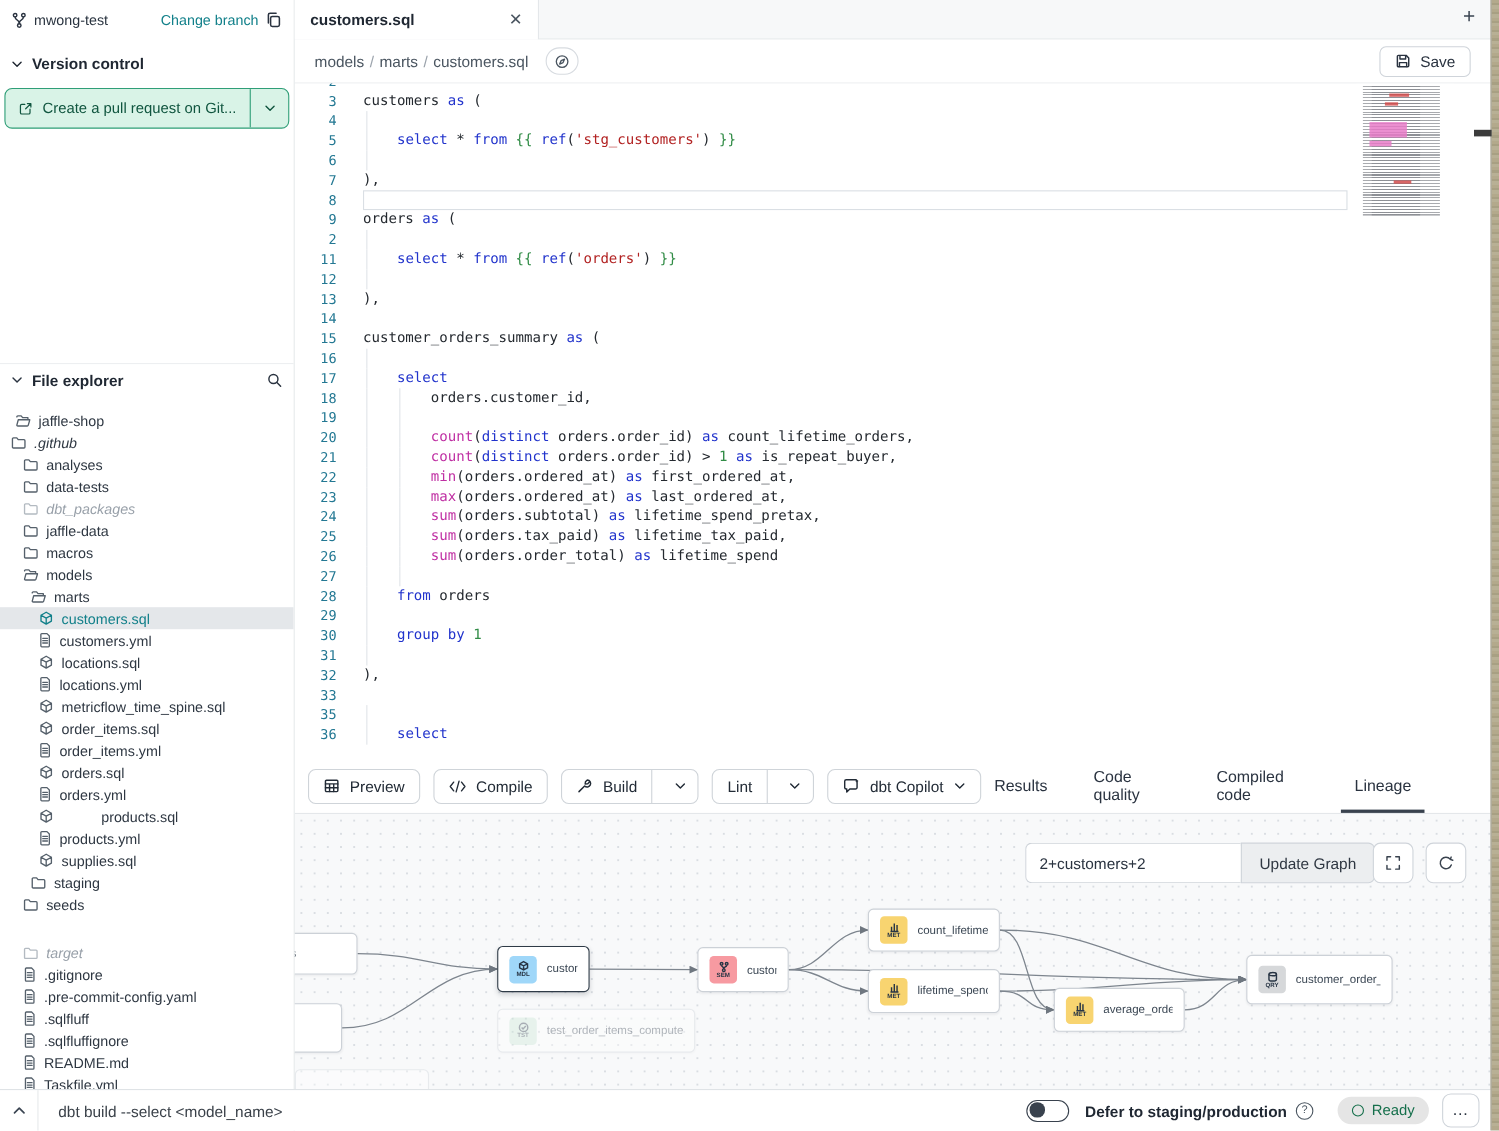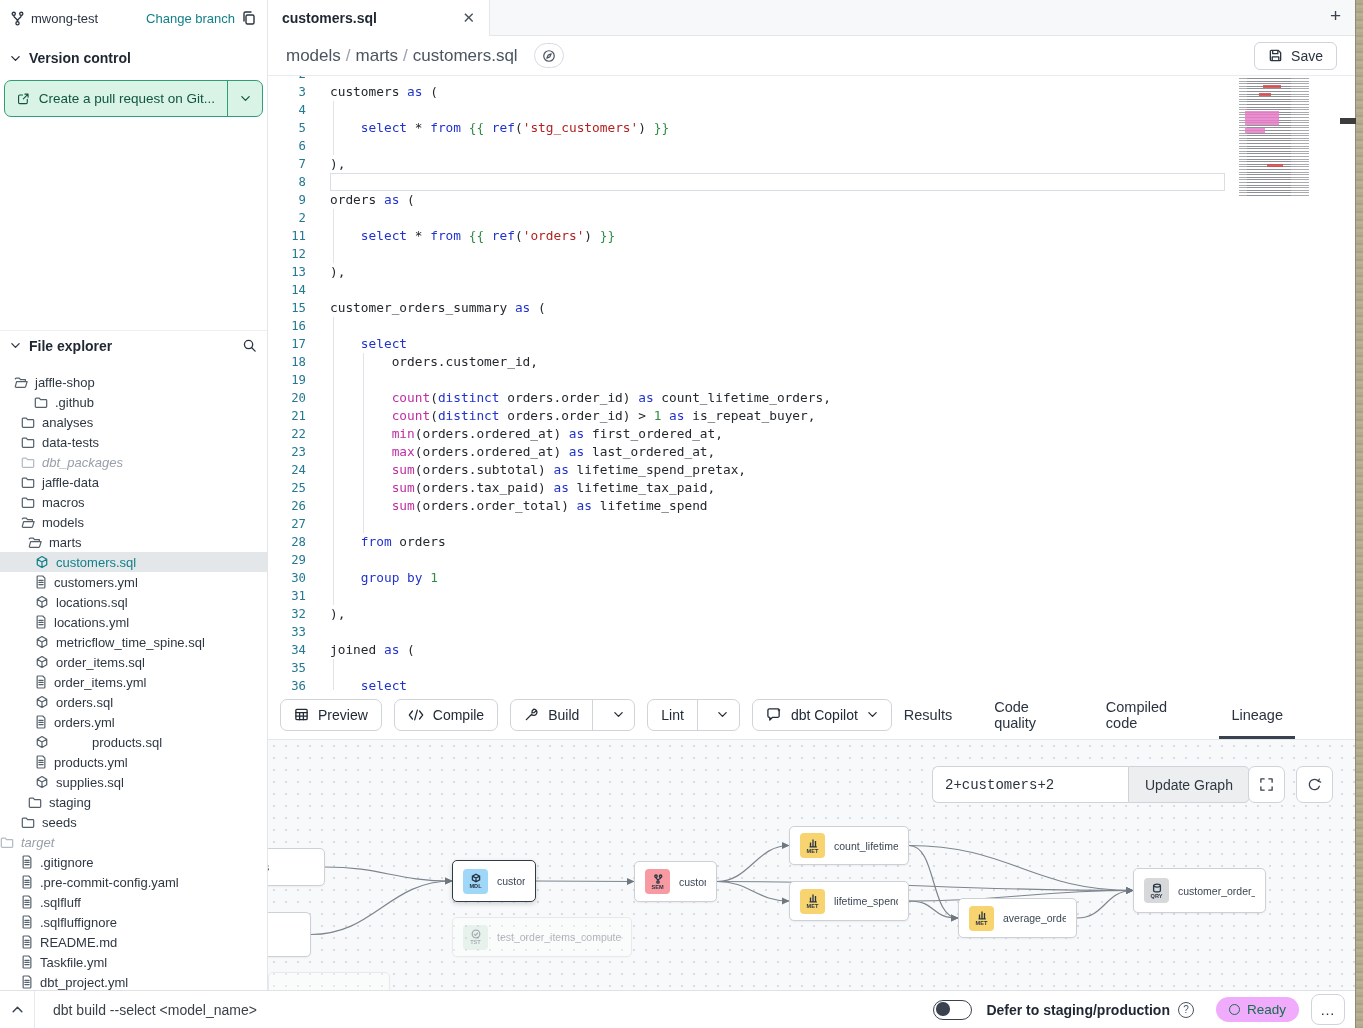--- a/index.html
+++ b/index.html
@@ -36,21 +36,21 @@
 
   
   .tabbar { position:absolute; left:268px; top:0; width:1087px; height:36px; background:#f7f8f9; border-bottom:1px solid #e4e7ea; }
   .tab { position:absolute; left:0; top:0; width:222px; height:36px; background:#fff; border-right:1px solid #e4e7ea; display:flex; align-items:center; padding:0 14px; gap:10px; }
   .tab .ttl { font-size:14px; font-weight:bold; color:#1f2732; flex:1; }
   .tab .x { font-size:15px; color:#4a5560; cursor:pointer; }
   .plus { position:absolute; right:14px; top:5px; font-size:19px; color:#3b4552; cursor:pointer; }
 
   
   .crumbrow { position:absolute; left:268px; top:36px; width:1087px; height:40px; background:#fff; border-bottom:1px solid #e9ebee; display:flex; align-items:center; padding:0 18px; gap:6px; }
-  .crumb { font-size:17px; color:#4a5560; }
+  .crumb { font-size:14px; color:#4a5560; }
   .crumb .sep { color:#9aa2ab; margin:0 5px; }
   .doc-pill { margin-left:10px; width:30px; height:25px; border:1px solid #d7dbe0; border-radius:13px; display:flex; align-items:center; justify-content:center; color:#4a5560; cursor:pointer; }
   .crumbrow .spacer { flex:1; }
   .save-btn { height:28px; border:1px solid #cfd4da; border-radius:6px; background:#fff; display:flex; align-items:center; gap:8px; padding:0 13px; font-size:14px; color:#2a3340; cursor:pointer; }
 
   
   .editor { position:absolute; left:268px; top:76px; width:1087px; height:614px; background:#fff; overflow:hidden; font-family:"DejaVu Sans Mono", monospace; }
   .codewrap { position:absolute; left:0; top:-11px; width:100%; }
   .crow { position:relative; height:18px; line-height:18px; white-space:pre; font-size:12.8px; }
   .crow .ln { position:absolute; left:0; top:0; width:38px; text-align:right; color:#237893; font-size:12.3px; }
@@ -72,21 +72,21 @@
   .btn.split .bmain { display:flex; align-items:center; gap:9px; padding:0 13px; height:100%; border-right:1px solid #cfd4d9; }
   .btn.split .bcaret { width:32px; height:100%; display:flex; align-items:center; justify-content:center; }
   .rtabs { margin-left:auto; display:flex; align-items:center; gap:42px; padding-right:60px; height:100%; }
   .rtab { font-size:14.5px; color:#2a3340; height:100%; display:flex; align-items:center; position:relative; cursor:pointer; }
   .rtab.active::after { content:""; position:absolute; left:-12px; right:-12px; bottom:0; height:3px; background:#39424e; }
 
   
   .lineage { position:absolute; left:268px; top:740px; width:1087px; height:250px; background:#f8f9fa; overflow:hidden;
     background-image:radial-gradient(#d9dde2 1px, transparent 1.2px); background-size:12px 12px; }
   .lg-controls { position:absolute; left:664px; top:26px; display:flex; align-items:stretch; height:37px; z-index:5; }
-  .lg-input { width:196px; border:1px solid #cfd4da; border-right:none; border-radius:6px 0 0 6px; background:#fff; font-size:14px; color:#2a3340; padding:0 12px; font-family:Liberation Mono, monospace; }
+  .lg-input { width:196px; border:1px solid #cfd4da; border-right:none; border-radius:6px 0 0 6px; background:#fff; font-size:14px; color:#2a3340; padding:0 12px; font-family:Liberation Sans, sans-serif; }
   .lg-update { border:1px solid #cfd4da; border-radius:0 6px 6px 0; background:#eceef0; font-size:14px; color:#2f3742; padding:0 16px; cursor:pointer; font-family:"Liberation Sans",sans-serif; }
   .sq-btn { position:absolute; top:26px; width:37px; height:37px; background:#fff; border:1px solid #cfd4da; border-radius:7px; display:flex; align-items:center; justify-content:center; color:#39424e; cursor:pointer; z-index:5; }
   #edges { position:absolute; left:0; top:0; width:1087px; height:250px; }
   .node { position:absolute; background:#fff; border:1px solid #ccd1d7; border-radius:5px; display:flex; align-items:center; gap:9px; padding:0 10px; box-shadow:0 1px 2px rgba(30,40,50,.06); cursor:pointer; }
   .node .nlabel { font-size:10.5px; color:#3b4754; white-space:nowrap; overflow:hidden; }
   .node.sel { border:1.6px solid #2f3b47; box-shadow:0 2px 5px rgba(30,40,50,.18); }
   .node.faded { opacity:.38; }
   .badge { width:25px; height:25px; border-radius:4px; display:flex; flex-direction:column; align-items:center; justify-content:center; flex:0 0 auto; }
   .badge .bt { font-size:5.6px; font-weight:bold; color:#273444; line-height:6px; }
   .badge svg { width:10px; height:10px; stroke:#273444; fill:none; stroke-width:1.3; }
@@ -94,21 +94,21 @@
   
   .statusbar { position:absolute; left:0; top:990px; width:1355px; height:38px; background:#fff; border-top:1px solid #dfe3e6; display:flex; align-items:center; z-index:50; }
   .sb-collapse { width:34px; display:flex; justify-content:center; color:#3b4552; cursor:pointer; }
   .sb-div { width:1px; height:38px; background:#e7eaec; }
   .cmd { font-size:14px; color:#3a4149; padding-left:18px; }
   .statusbar .spacer { flex:1; }
   .toggle { width:39px; height:20px; border:1.4px solid #39424e; border-radius:11px; position:relative; margin-right:14px; cursor:pointer; }
   .toggle .knob { position:absolute; left:2px; top:1.6px; width:13.5px; height:13.5px; border-radius:50%; background:#39424e; }
   .defer { font-size:14px; font-weight:bold; color:#1f2732; margin-right:8px; }
   .help { width:16px; height:16px; border:1.2px solid #4a5560; border-radius:50%; font-size:10px; color:#4a5560; display:flex; align-items:center; justify-content:center; margin-right:22px; cursor:pointer; }
-  .ready { height:25px; background:#f0abfc; border-radius:13px; display:flex; align-items:center; gap:7px; padding:0 13px; font-size:13.5px; color:#156f4b; margin-right:12px; }
+  .ready { height:25px; background:#e5e5e5; border-radius:13px; display:flex; align-items:center; gap:7px; padding:0 13px; font-size:13.5px; color:#156f4b; margin-right:12px; }
   .ready .dot { width:11px; height:11px; border:1.4px solid #156f4b; border-radius:50%; }
   .more-btn { width:34px; height:31px; border:1px solid #cfd4da; border-radius:8px; background:#fff; display:flex; align-items:center; justify-content:center; font-size:15px; color:#2a3340; letter-spacing:1px; margin-right:10px; cursor:pointer; }
 </style>
 </head>
 <body>
 
 <div class="app">
 
   <aside class="sidebar">
     <div class="sb-header">
@@ -164,21 +164,21 @@
 
     <div class="tree" id="file-tree">
         <div class="trow" style="padding-left: 14px;">
           <span class="ticon">
             <svg class="ic" width="14" height="13" viewBox="0 0 16 14">
               <path d="M1.5 3 A1 1 0 0 1 2.5 2 H6 L7.5 3.8 H13 V5.5 M1.5 11.5 L3 6 H15 L13.3 11.8 A1 1 0 0 1 12.3 12.5 H2.5 A1 1 0 0 1 1.5 11.5 Z"></path>
             </svg>
           </span>
           <span>jaffle-shop</span>
         </div>
-        <div class="trow" style="padding-left: 34px;">
+        <div class="trow" style="padding-left: 10px; font-style: italic;">
           <span class="ticon">
             <svg class="ic" width="14" height="13" viewBox="0 0 16 14">
               <path d="M1.5 3 A1 1 0 0 1 2.5 2 H6 L7.5 3.8 H13.5 A1 1 0 0 1 14.5 4.8 V11.5 A1 1 0 0 1 13.5 12.5 H2.5 A1 1 0 0 1 1.5 11.5 Z"></path>
             </svg>
           </span>
           <span>.github</span>
         </div>
         <div class="trow" style="padding-left: 21px;">
           <span class="ticon">
             <svg class="ic" width="14" height="13" viewBox="0 0 16 14">
@@ -340,21 +340,21 @@
           <span>staging</span>
         </div>
         <div class="trow" style="padding-left: 21px;">
           <span class="ticon">
             <svg class="ic" width="14" height="13" viewBox="0 0 16 14">
               <path d="M1.5 3 A1 1 0 0 1 2.5 2 H6 L7.5 3.8 H13.5 A1 1 0 0 1 14.5 4.8 V11.5 A1 1 0 0 1 13.5 12.5 H2.5 A1 1 0 0 1 1.5 11.5 Z"></path>
             </svg>
           </span>
           <span>seeds</span>
         </div>
-        <div class="trow dim" style="">
+        <div class="trow dim" style="padding-left: 21px; margin-top: 24px;">
           <span class="ticon">
             <svg class="ic" width="14" height="13" viewBox="0 0 16 14">
               <path d="M1.5 3 A1 1 0 0 1 2.5 2 H6 L7.5 3.8 H13.5 A1 1 0 0 1 14.5 4.8 V11.5 A1 1 0 0 1 13.5 12.5 H2.5 A1 1 0 0 1 1.5 11.5 Z"></path>
             </svg>
           </span>
           <span>target</span>
         </div>
         <div class="trow" style="padding-left: 21px;">
           <span class="ticon">
             <svg class="ic" width="12" height="14" viewBox="0 0 14 16">
@@ -469,21 +469,20 @@
         <div class="crow"><span class="ln">24</span><span class="gl" style="left: 65px;"></span><span class="gl" style="left: 95px;"></span><span class="code"><span class="tk-p">        </span><span class="tk-f">sum</span><span class="tk-p">(orders.subtotal) </span><span class="tk-k">as</span><span class="tk-p"> lifetime_spend_pretax,</span></span></div>
         <div class="crow"><span class="ln">25</span><span class="gl" style="left: 65px;"></span><span class="gl" style="left: 95px;"></span><span class="code"><span class="tk-p">        </span><span class="tk-f">sum</span><span class="tk-p">(orders.tax_paid) </span><span class="tk-k">as</span><span class="tk-p"> lifetime_tax_paid,</span></span></div>
         <div class="crow"><span class="ln">26</span><span class="gl" style="left: 65px;"></span><span class="gl" style="left: 95px;"></span><span class="code"><span class="tk-p">        </span><span class="tk-f">sum</span><span class="tk-p">(orders.order_total) </span><span class="tk-k">as</span><span class="tk-p"> lifetime_spend</span></span></div>
         <div class="crow"><span class="ln">27</span><span class="gl" style="left: 65px;"></span><span class="gl" style="left: 95px;"></span><span class="code"></span></div>
         <div class="crow"><span class="ln">28</span><span class="gl" style="left: 65px;"></span><span class="code"><span class="tk-p">    </span><span class="tk-k">from</span><span class="tk-p"> orders</span></span></div>
         <div class="crow"><span class="ln">29</span><span class="gl" style="left: 65px;"></span><span class="code"></span></div>
         <div class="crow"><span class="ln">30</span><span class="gl" style="left: 65px;"></span><span class="code"><span class="tk-p">    </span><span class="tk-k">group by</span><span class="tk-p"> </span><span class="tk-n">1</span></span></div>
         <div class="crow"><span class="ln">31</span><span class="gl" style="left: 65px;"></span><span class="code"></span></div>
         <div class="crow"><span class="ln">32</span><span class="code"><span class="tk-p">),</span></span></div>
         <div class="crow"><span class="ln">33</span><span class="code"></span></div>
-        <div class="crow"><span class="ln">34</span><span class="code"><span class="tk-p">joined </span><span class="tk-k">as</span><span class="tk-p"> (</span></span></div>
         <div class="crow"><span class="ln">35</span><span class="gl" style="left: 65px;"></span><span class="code"></span></div>
         <div class="crow"><span class="ln">36</span><span class="gl" style="left: 65px;"></span><span class="code"><span class="tk-p">    </span><span class="tk-k">select</span></span></div>
       </div>
     <div class="minimap">
       <div class="mm"></div>
       <div class="mm" style="left:14px; width:44px; opacity:.4;"></div>
       <div class="mm2" style="left:12px; top:35px; width:34px; height:14px;"></div>
       <div class="mm2" style="left:12px; top:52px; width:20px; height:5px;"></div>
       <div class="mm3" style="left:30px; top:9px;  width:18px; height:3px;"></div>
       <div class="mm3" style="left:26px; top:17px; width:12px; height:3px;"></div>

